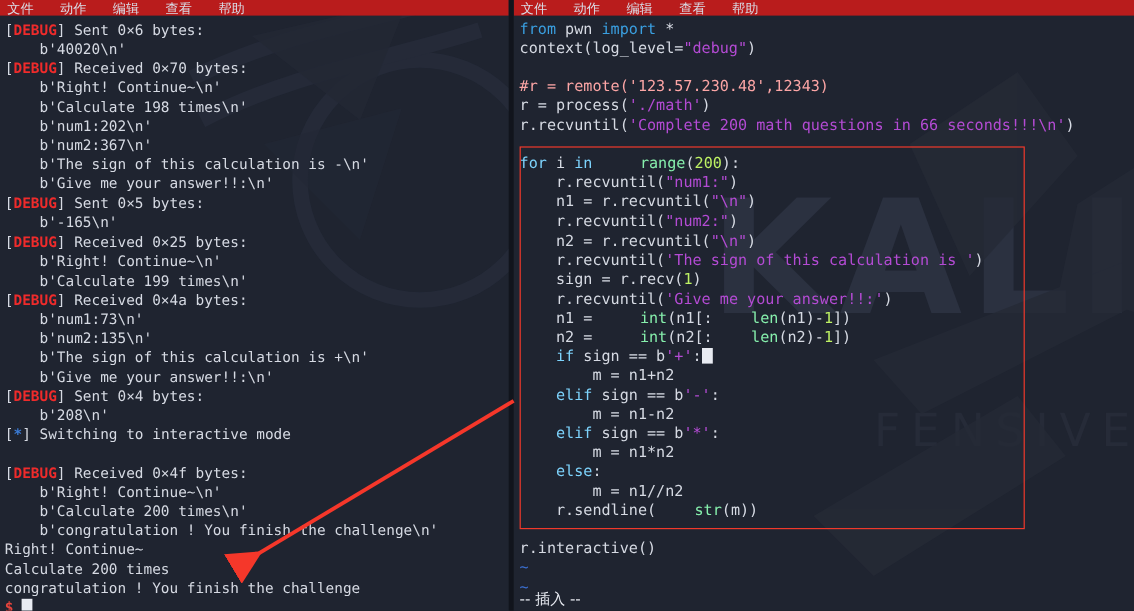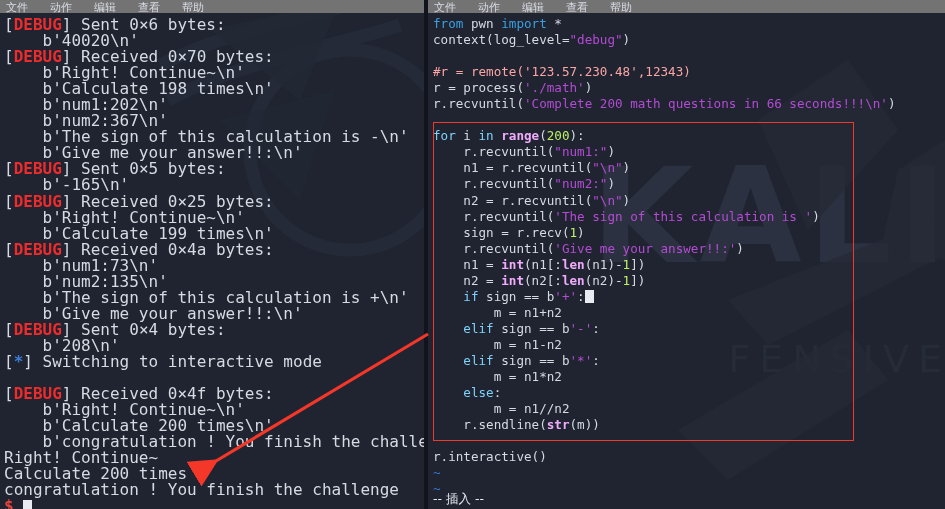--- a/index.html
+++ b/index.html
@@ -12,21 +12,21 @@
 
   
   .win{position:absolute;top:0;bottom:0;overflow:hidden;}
   #left-window{left:0;width:424px;background:#1f2430;}
   #divider{position:absolute;left:424px;top:0;width:4px;height:509px;background:#11141c;z-index:6;}
   #right-window{left:428px;width:517px;background:#1f2430;}
 
   
   .menubar{
     position:absolute;top:0;left:0;right:0;height:13px;
-    background:#737373;
+    background:#b91c1c;
     display:flex;align-items:flex-end;
     padding-left:6px;gap:22px;
     font-family:"DejaVu Sans","Liberation Sans",sans-serif;
     font-size:11px;color:#d8dce6;line-height:11px;
     overflow:hidden;z-index:5;
   }
   .menubar span{white-space:nowrap;}
 
   
   .wm{position:absolute;pointer-events:none;user-select:none;z-index:0;}
@@ -44,41 +44,41 @@
     font-family:"DejaVu Sans","Liberation Sans",sans-serif;
     font-size:38px;letter-spacing:9px;
     color:#262b38;line-height:1;
   }
 
   
   .term{
     position:absolute;left:0;top:13px;right:0;bottom:0;
     padding:4px 0 0 4px;
     font-family:"DejaVu Sans Mono","Liberation Mono",monospace;
-    font-size:16px;line-height:16.05px;
+    font-size:12px;line-height:16.05px;
     color:#d6dae3;white-space:pre;z-index:2;
   }
   .term .ln{height:16.05px;}
   .c-red{color:#ef2b2b;font-weight:bold;}
   .c-blue{color:#3b7dd8;font-weight:bold;}
   .c-white{color:#d6dae3;}
   .prompt-dollar{color:#e8443c;font-weight:bold;}
   .cursor-block{display:inline-block;width:9px;height:13px;background:#e8ebf2;vertical-align:-2px;}
 
   
   .vim{
     position:absolute;left:0;top:13px;right:0;bottom:0;
     padding:3px 0 12px 5px;
     font-family:"DejaVu Sans Mono","Liberation Mono",monospace;
     font-size:12.6px;line-height:16.05px;
     color:#d6dae3;white-space:pre;z-index:2;
   }
   .vim .ln{height:16.05px;}
   .k-kw{color:#7dd3fc;}          
-  .k-fn{color:#f0abfc;font-weight:bold;}  
+  .k-fn{color:#86efac;font-weight:normal;margin-left:32px;}  
   .k-str{color:#b44bd4;}          
   .k-num{color:#bef264;}          
   .k-cmt{color:#fca5a5;}          
   .k-id{color:#d6dae3;}
   .k-from{color:#3a9fe0;}
   .tilde{color:#3b6fd0;}
   .status{color:#e8ebf2;font-family:"DejaVu Sans","Liberation Sans",sans-serif;font-size:12.5px;}
 
   
   #code-box{

